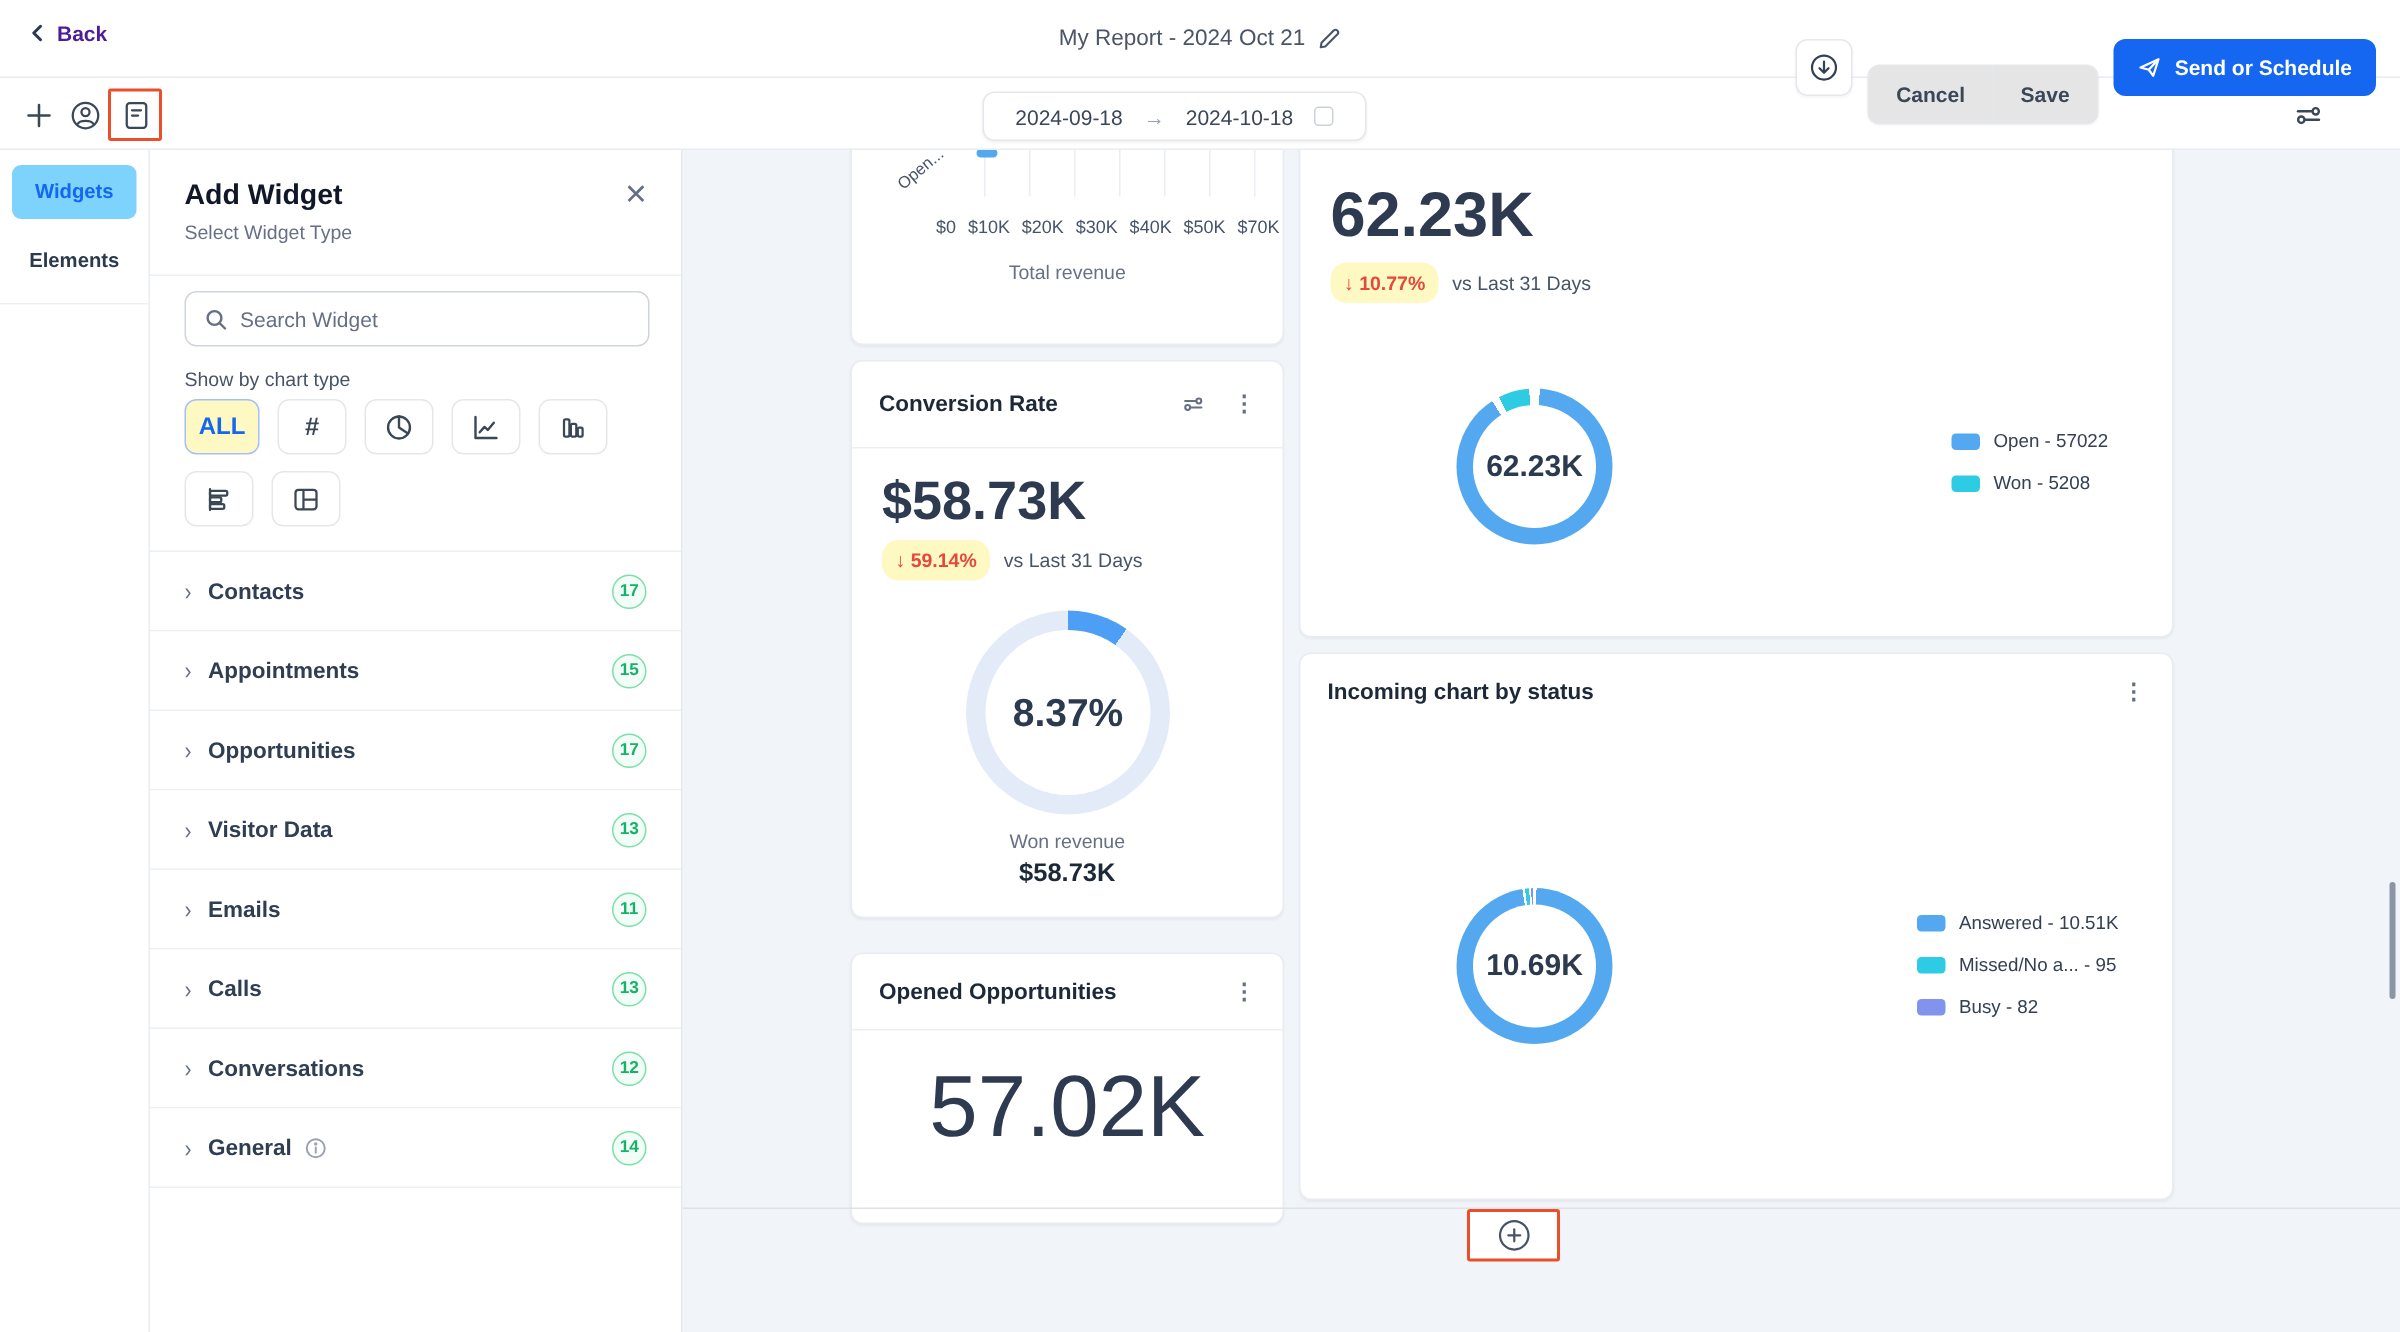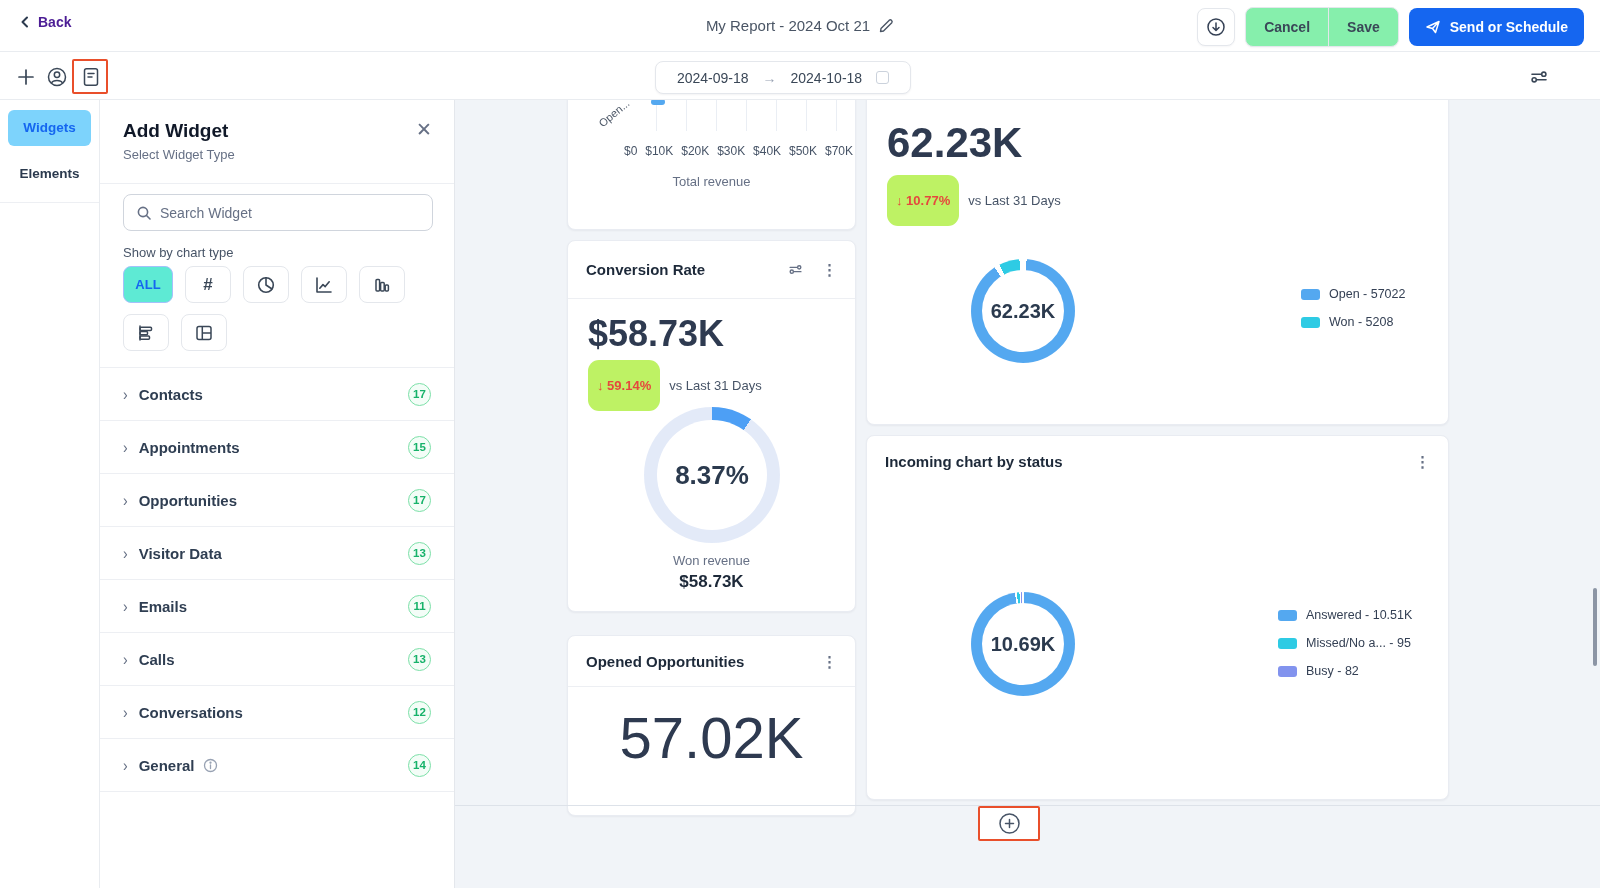--- a/index.html
+++ b/index.html
@@ -6,21 +6,21 @@
   body { font-family:"Liberation Sans", sans-serif; background:#F1F4F8; }
   .app { position:relative; width:1600px; height:888px; background:#F1F4F8; overflow:hidden; }
 
   
   .topbar { position:absolute; left:0; top:0; width:1600px; height:52px; background:#fff; border-bottom:1px solid #E9ECF0; z-index:30; }
   .back-btn { position:absolute; left:18px; top:14px; display:flex; align-items:center; gap:6px; font-size:14px; font-weight:700; color:#4c1d95; cursor:pointer; }
   .doc-title { position:absolute; left:0; right:0; top:17px; text-align:center; font-size:15px; font-weight:500; color:#4A5565; }
   .doc-title .wrap { display:inline-flex; align-items:center; gap:8px; }
   .tb-actions { position:absolute; right:16px; top:7px; display:flex; align-items:center; gap:10px; }
   .icon-btn { width:38px; height:38px; border:1px solid #E4E7EC; border-radius:8px; background:#fff; display:flex; align-items:center; justify-content:center; cursor:pointer; box-shadow:0 1px 2px rgba(16,24,40,.04); }
-  .seg-group { display:flex; border:1px solid #E4E7EC; border-radius:8px; background:#86efac; overflow:hidden; box-shadow:0 1px 2px rgba(16,24,40,.04); }
+  .seg-group { display:flex; border:1px solid #E4E7EC; border-radius:8px; background:#e5e5e5; overflow:hidden; box-shadow:0 1px 2px rgba(16,24,40,.04);margin-top:36px; }
   .seg { padding:0 18px; height:38px; line-height:38px; font-size:14px; font-weight:700; color:#3A4757; cursor:pointer; }
   .seg + .seg { border-left:1px solid #E4E7EC; }
   .send-btn { display:flex; align-items:center; gap:9px; height:38px; padding:0 16px; background:#1566F0; color:#fff; font-size:14px; font-weight:700; border-radius:8px; cursor:pointer; }
 
   
   .toolbar { position:absolute; left:0; top:52px; width:1600px; height:48px; background:#fff; border-bottom:1px solid #E9ECF0; z-index:20; }
   .tb-ic { position:absolute; top:66px; width:22px; height:22px; color:#3A4757; cursor:pointer; z-index:21; }
   .annot { position:absolute; border:2px solid #E94F2B; border-radius:2px; z-index:25; pointer-events:none; }
   .date-pill { position:absolute; left:655px; top:61px; width:256px; height:33px; background:#fff; border:1px solid #E4E7EC; border-radius:8px; box-shadow:0 1px 2px rgba(16,24,40,.05); display:flex; align-items:center; justify-content:center; gap:14px; font-size:14px; font-weight:500; color:#3A4757; cursor:pointer; z-index:21; }
   .date-arrow { color:#98A2B3; font-size:14px; }
@@ -38,21 +38,21 @@
   .panel-sub { position:absolute; left:23px; top:47px; font-size:13px; color:#667085; }
   .panel-close { position:absolute; right:22px; top:18px; font-size:19px; color:#667085; cursor:pointer; }
   .panel-hdiv { position:absolute; left:0; top:83px; width:100%; height:1px; background:#EDEFF3; }
   .search-box { position:absolute; left:23px; top:94px; width:310px; height:37px; border:1px solid #D0D5DD; border-radius:8px; display:flex; align-items:center; gap:8px; padding:0 12px; background:#fff; }
   .search-box input { border:none; outline:none; flex:1; font-size:14px; color:#344054; font-family:"Liberation Sans",sans-serif; }
   .search-box input::placeholder { color:#667085; }
   .chart-type-label { position:absolute; left:23px; top:145px; font-size:13px; font-weight:500; color:#475467; }
   .chips { position:absolute; left:23px; top:166px; display:flex; gap:12px; }
   .chips.r2 { top:214px; }
   .chip { width:46px; height:37px; border:1px solid #E4E7EC; border-radius:8px; background:#fff; display:flex; align-items:center; justify-content:center; color:#3A4757; cursor:pointer; }
-  .chip.all { width:50px; background:#5eead4; border-color:#A4C0FB; color:#1566F0; font-size:13px; font-weight:700; }
+  .chip.all { width:50px; background:#fef9c3; border-color:#A4C0FB; color:#1566F0; font-size:16px; font-weight:700; }
   .chip .hash { font-size:17px; font-weight:600; }
   .panel-hdiv2 { position:absolute; left:0; top:267px; width:100%; height:1px; background:#EDEFF3; }
   .cats { position:absolute; left:0; top:268px; width:100%; }
   .cat-row { display:flex; align-items:center; height:53px; padding:0 23px; border-bottom:1px solid #EDEFF3; cursor:pointer; background:#fff; }
   .cat-chev { color:#667085; font-size:14px; margin-right:11px; transform:scaleY(1.2); }
   .cat-label { font-size:15px; font-weight:700; color:#2F3E52; }
   .cat-info { margin-left:8px; display:flex; }
   .cat-badge { margin-left:auto; min-width:23px; height:23px; padding:0 4px; border:1px solid #7CE0A8; background:#F3FDF7; color:#17B26A; border-radius:999px; font-size:11.5px; font-weight:700; display:flex; align-items:center; justify-content:center; }
 
   
@@ -66,21 +66,21 @@
 
   .gridline { position:absolute; width:1px; background:#EAEEF4; }
   .bar-nub { position:absolute; background:#54A8F0; border-radius:3px; }
   .rot-label { position:absolute; font-size:11px; color:#4A5565; transform:rotate(-40deg); white-space:nowrap; }
   .ticks { position:absolute; display:flex; justify-content:space-between; font-size:12px; color:#475467; }
   .mini-foot-label { position:absolute; width:100%; text-align:center; font-size:13px; color:#667085; }
   .mini-foot-value { position:absolute; width:100%; text-align:center; font-size:19px; font-weight:700; color:#1D2939; }
 
   .big-num { position:absolute; font-weight:700; color:#2E3A50; }
   .delta-row { position:absolute; display:flex; align-items:center; gap:9px; }
-  .delta-pill { background:#bef264; color:#E5483D; font-size:13px; font-weight:700; padding:18px 9px; border-radius:11px; }
+  .delta-pill { background:#fef9c3; color:#E5483D; font-size:13px; font-weight:700; padding:6px 9px; border-radius:11px; }
   .delta-vs { font-size:13px; color:#475467; }
 
   .donut { position:absolute; border-radius:50%; }
   .donut::after { content:""; position:absolute; inset:11px; background:#fff; border-radius:50%; }
   .donut.thick::after { inset:13px; }
   .donut-center { position:absolute; display:flex; align-items:center; justify-content:center; font-weight:700; color:#2B3A4E; z-index:2; }
   .d-opp { background:conic-gradient(from 0deg, #fff 0deg 4deg, #54A8F0 4deg 327deg, #fff 327deg 333deg, #2ECBE4 333deg 356deg, #fff 356deg 360deg); }
   .d-conv { background:conic-gradient(from 0deg, #4D9FF5 0deg 35deg, #E3EAF8 35deg 360deg); }
   .d-calls { background:conic-gradient(from 0deg, #fff 0deg 1.5deg, #54A8F0 1.5deg 351deg, #fff 351deg 353deg, #2ECBE4 353deg 356deg, #fff 356deg 357.5deg, #8293EE 357.5deg 359deg, #fff 359deg 360deg); }
 

